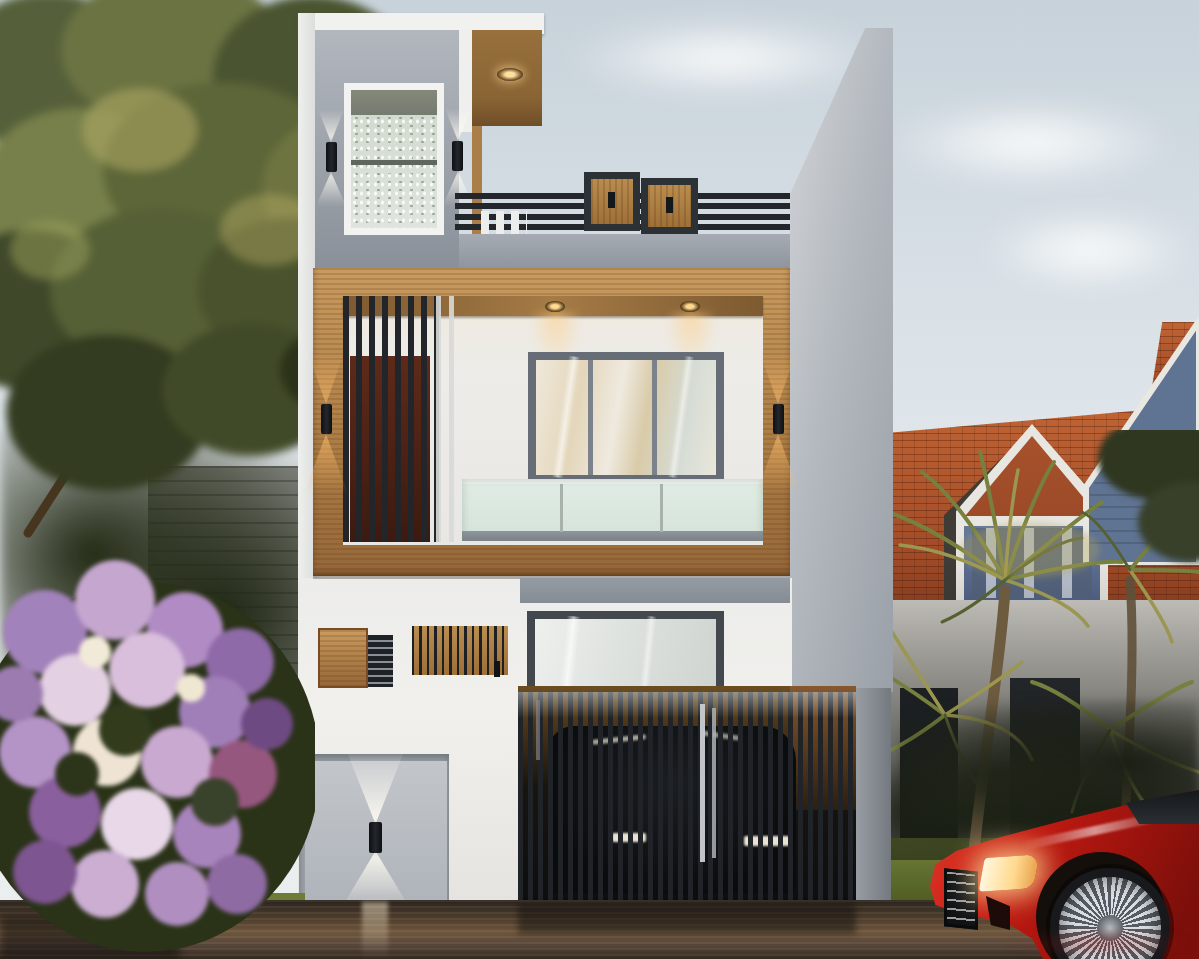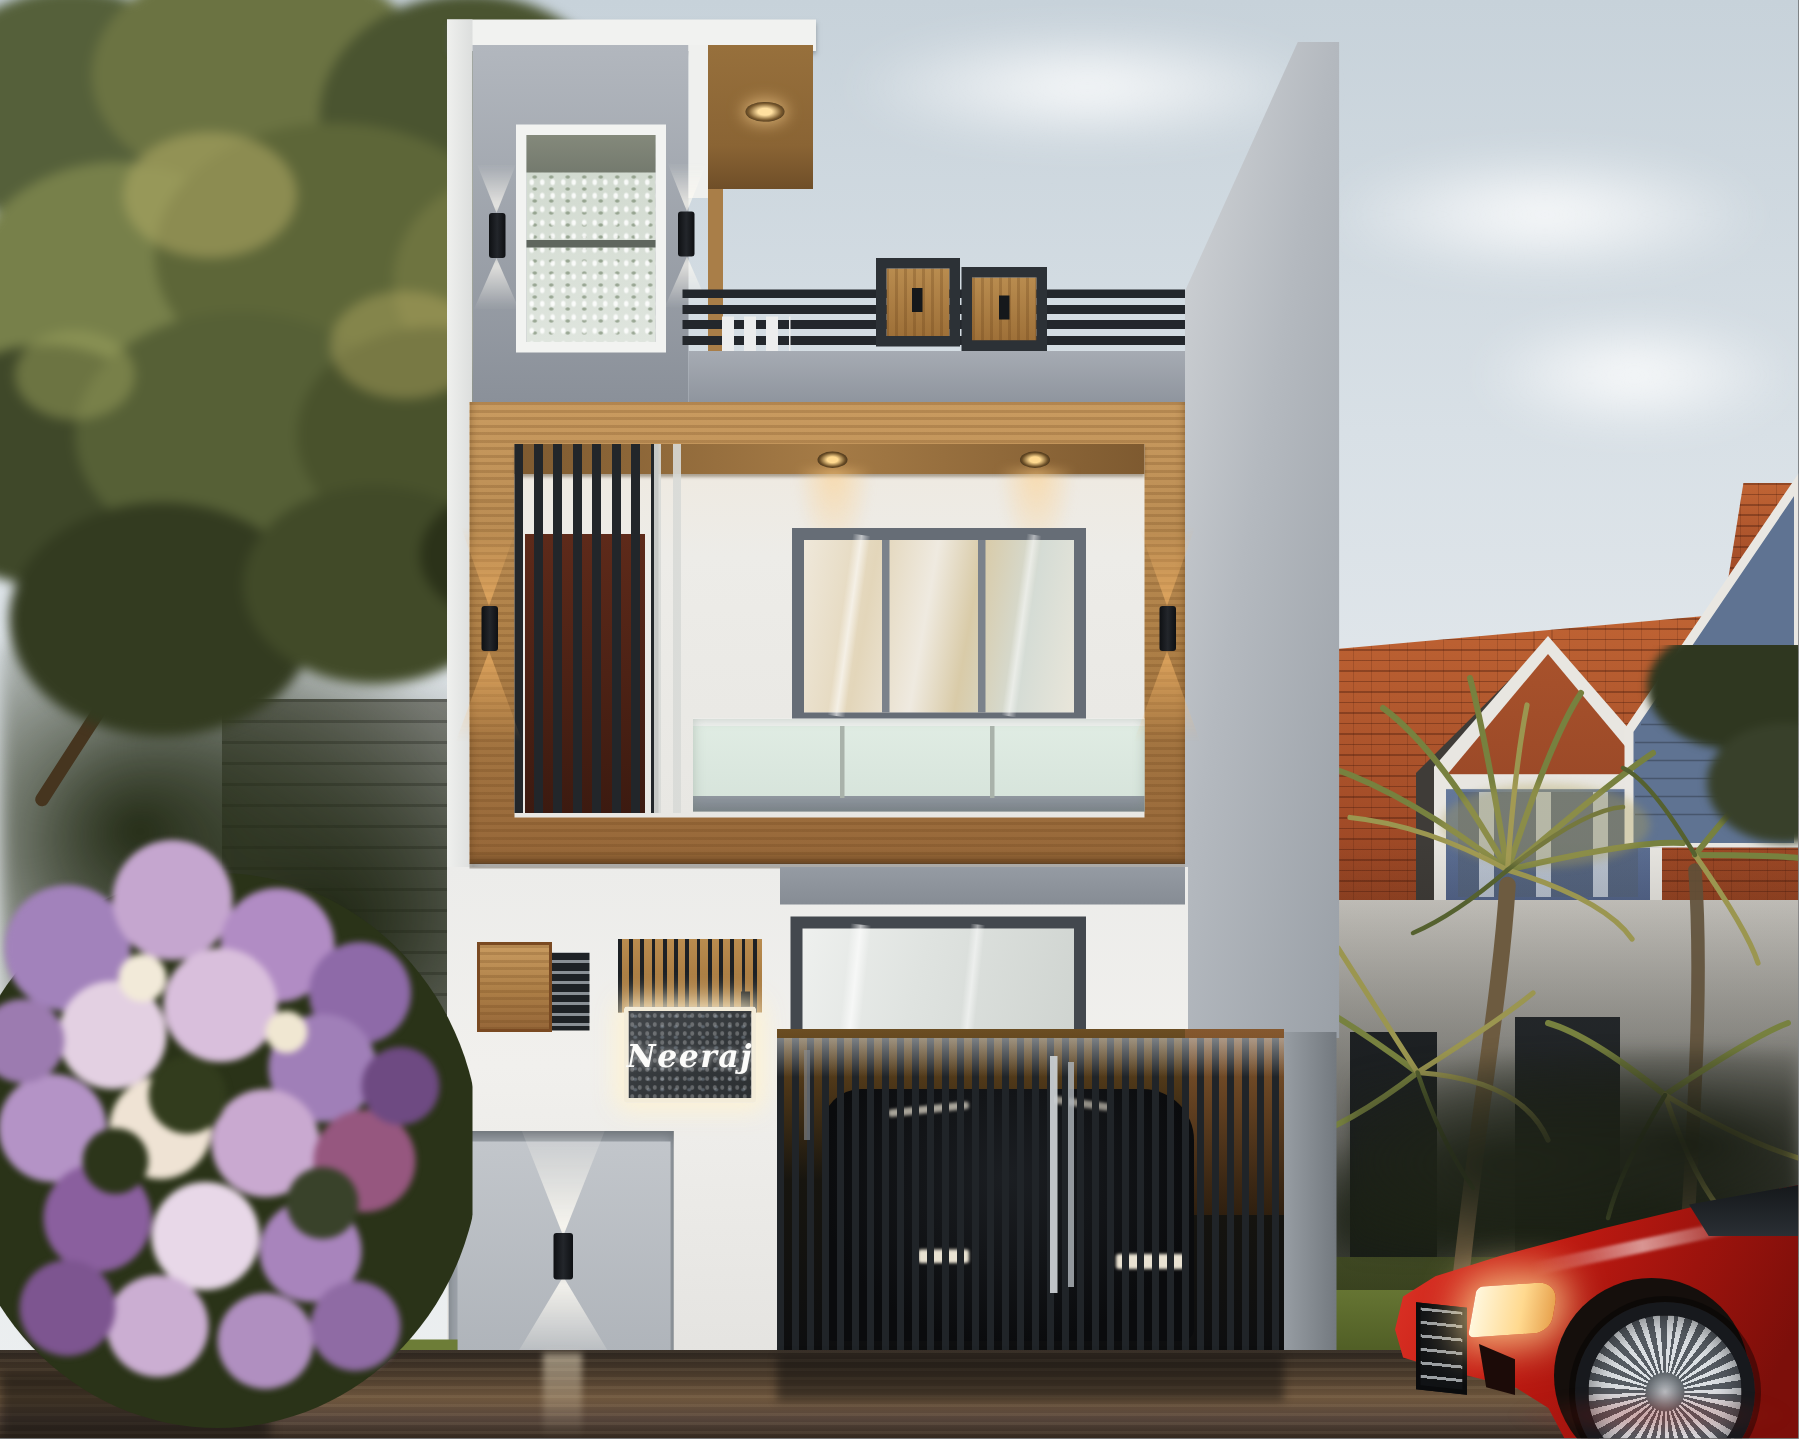--- a/index.html
+++ b/index.html
@@ -217,23 +217,20 @@
   <div class="abs cone cone-down" style="left:753px;top:434px;width:50px;height:60px;background:linear-gradient(180deg,rgba(255,190,110,.6),rgba(255,190,110,0));"></div>
   <div class="abs sconce" style="left:773px;top:404px;width:11px;height:30px;"></div>
 
   <div class="abs" style="left:313px;top:575px;width:477px;height:4px;background:rgba(60,50,35,.35);"></div>
   <div class="abs" style="left:520px;top:578px;width:270px;height:25px;background:linear-gradient(180deg,#959ba3,#868c94);"></div>
 
   <div class="abs wood" style="left:318px;top:628px;width:50px;height:60px;border:2px solid #7a4a22;box-sizing:border-box;"></div>
   <div class="abs" style="left:368px;top:635px;width:25px;height:52px;background:repeating-linear-gradient(180deg,#1e2226 0 5px,#8a9096 5px 7px);"></div>
   <div class="abs" style="left:412px;top:626px;width:96px;height:49px;background:repeating-linear-gradient(90deg,#1c2024 0 2.5px,rgba(0,0,0,0) 2.5px 7.5px),linear-gradient(180deg,#b98c4f,#9e7038);"></div>
   <div class="abs" style="left:494px;top:661px;width:6px;height:16px;background:#101316;"></div>
-  <div class="abs plate" style="left:416px;top:671px;width:88px;height:64px;box-sizing:border-box;">
-    <span>Neeraj</span>
-  </div>
 
   <div class="abs" style="left:527px;top:611px;width:197px;height:145px;border:8px solid #43484e;box-sizing:border-box;background:linear-gradient(105deg,#eef0ee,#dfe3e0 40%,#cdd2ce);"></div>
   <div class="abs" style="left:560px;top:616px;width:14px;height:132px;background:linear-gradient(90deg,rgba(255,255,255,0),rgba(255,255,255,.65),rgba(255,255,255,0));transform:rotate(6deg);"></div>
   <div class="abs" style="left:640px;top:616px;width:10px;height:132px;background:linear-gradient(90deg,rgba(255,255,255,0),rgba(255,255,255,.5),rgba(255,255,255,0));transform:rotate(6deg);"></div>
 
   <div class="abs" style="left:299px;top:754px;width:150px;height:158px;background:#9fa5ac;box-shadow:inset 0 4px 8px rgba(60,65,70,.5);"></div>
   <div class="abs" style="left:305px;top:761px;width:142px;height:149px;background:linear-gradient(180deg,#c2c6cb,#aeb3b9);"></div>
   <div class="abs cone cone-up" style="left:340px;top:752px;width:71px;height:72px;background:linear-gradient(0deg,rgba(255,252,244,.95),rgba(255,252,244,.05));"></div>
   <div class="abs cone cone-down" style="left:336px;top:851px;width:79px;height:58px;background:linear-gradient(180deg,rgba(255,252,244,.9),rgba(255,252,244,0));"></div>
   <div class="abs sconce" style="left:369px;top:822px;width:13px;height:31px;"></div>

